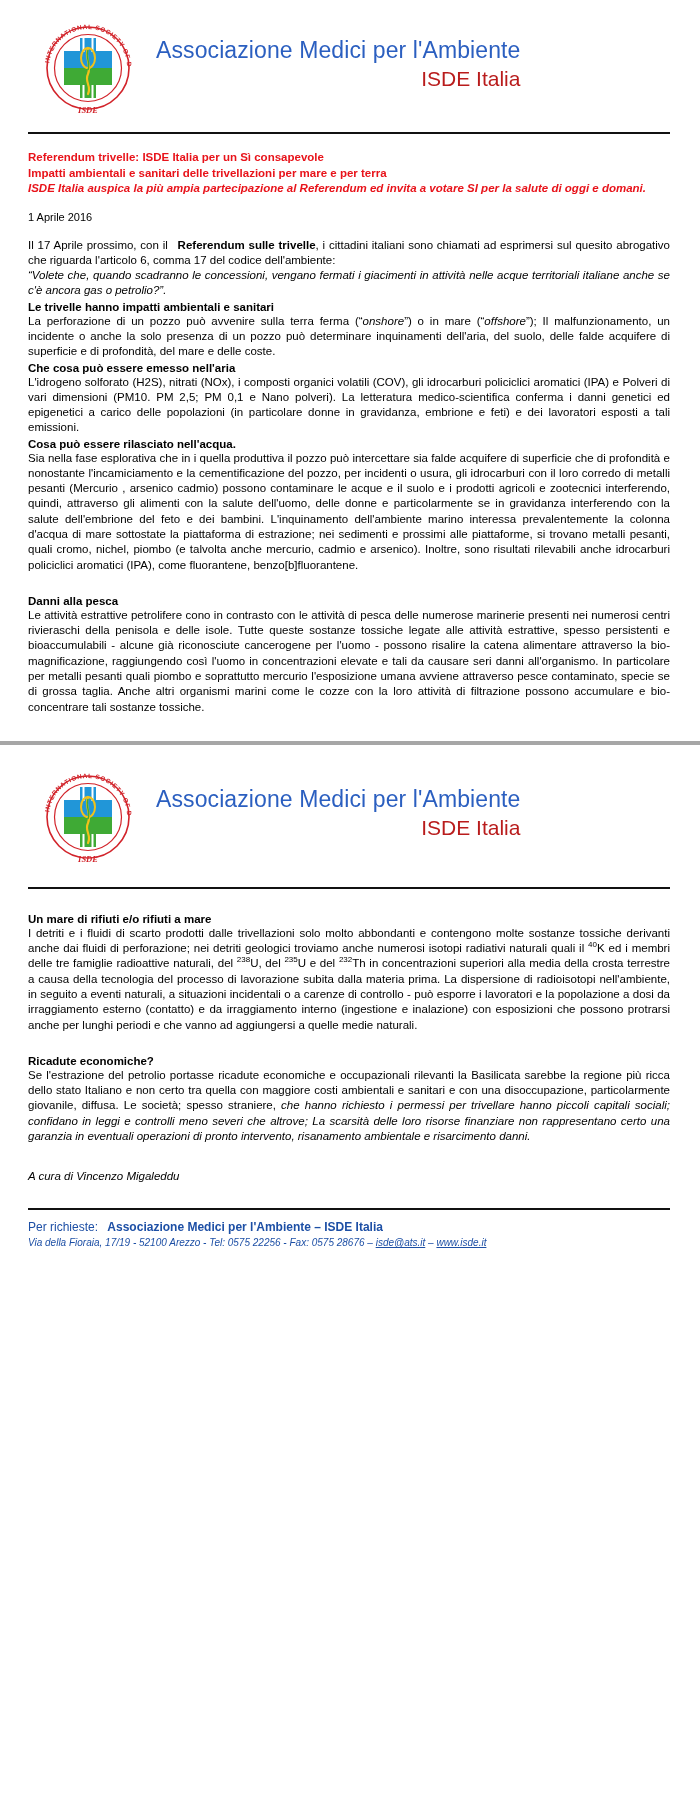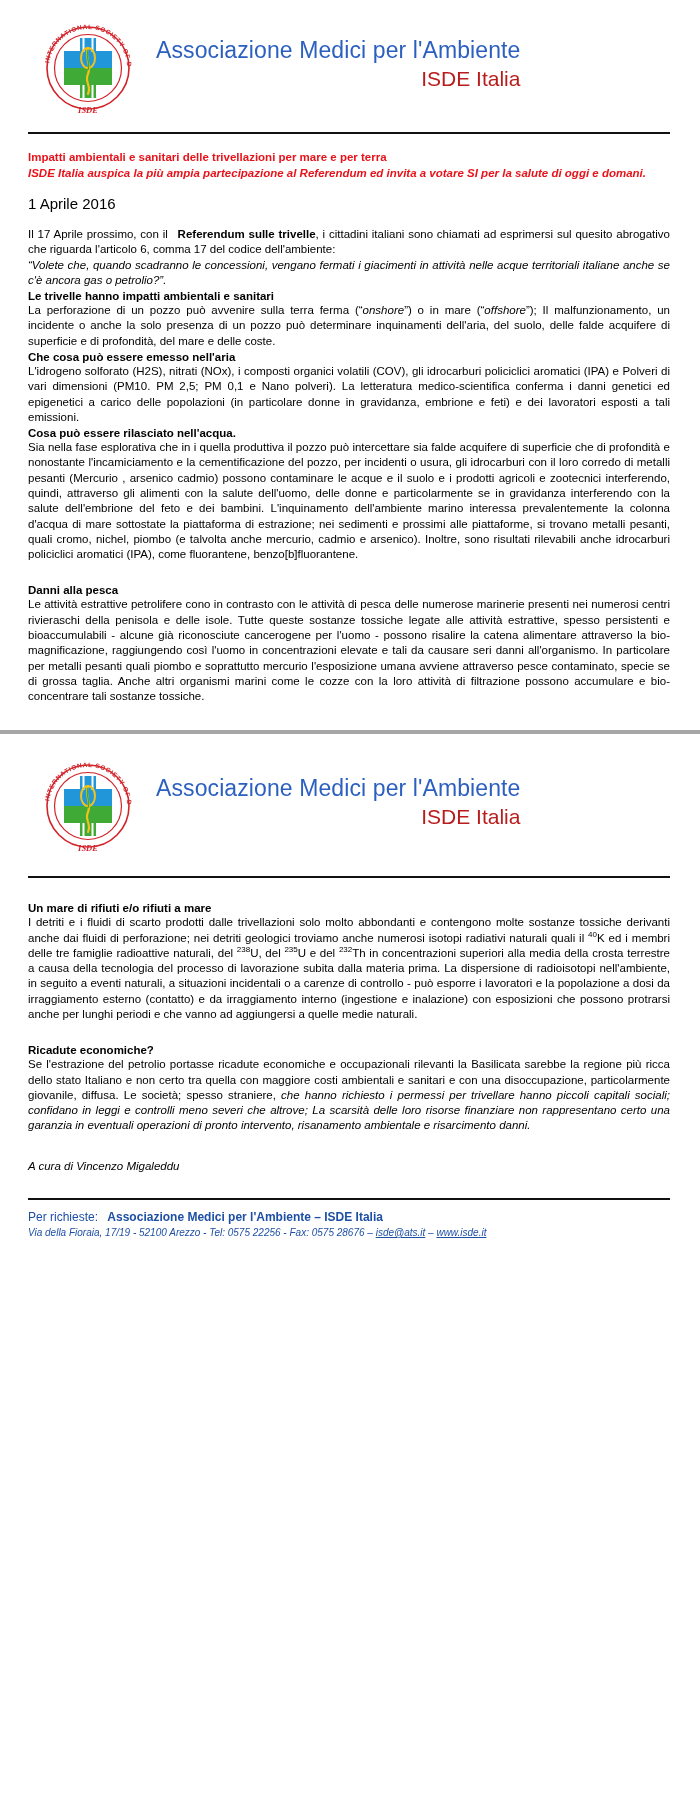--- a/index.html
+++ b/index.html
@@ -78,21 +78,21 @@
     color: #e8131a;
     font-size: 11.5px;
     font-weight: bold;
     line-height: 1.35;
     margin-top: 16px;
   }
   .red-block .it {
     font-style: italic;
   }
   .date {
-    font-size: 15px;
+    font-size: 11px;
     margin-top: 14px;
   }
   .lead {
     font-size: 11.5px;
     font-weight: bold;
     margin-top: 16px;
   }
   p.body {
     font-size: 11.5px;
     line-height: 1.33;
@@ -187,20 +187,21 @@
       <div class="brand-line1">Associazione Medici per l'Ambiente</div>
       <div class="brand-line2">ISDE Italia</div>
     </div>
   </div>
 
   <hr class="rule-dark">
 
   <div class="content">
 
     <div class="red-block">
+      <div>Referendum trivelle: ISDE Italia per un Sì consapevole</div>
       <div>Impatti ambientali e sanitari delle trivellazioni per mare e per terra</div>
       <div class="it">ISDE Italia auspica la più ampia partecipazione al Referendum ed invita a votare SI per la salute di oggi e domani.</div>
     </div>
 
     <div class="date">1 Aprile 2016</div>
 
 
     <p class="body spaced"><span>Il 17 Aprile prossimo, con il </span><span class="bd">Referendum sulle trivelle</span><span>, i cittadini italiani sono chiamati ad esprimersi sul quesito abrogativo che riguarda l'articolo 6, comma 17 del codice dell'ambiente:</span><br><span class="it">“Volete che, quando scadranno le concessioni, vengano fermati i giacimenti in attività nelle acque territoriali italiane anche se c'è ancora gas o petrolio?”.</span></p>
 
     <div class="h-sec">Le trivelle hanno impatti ambientali e sanitari</div>

